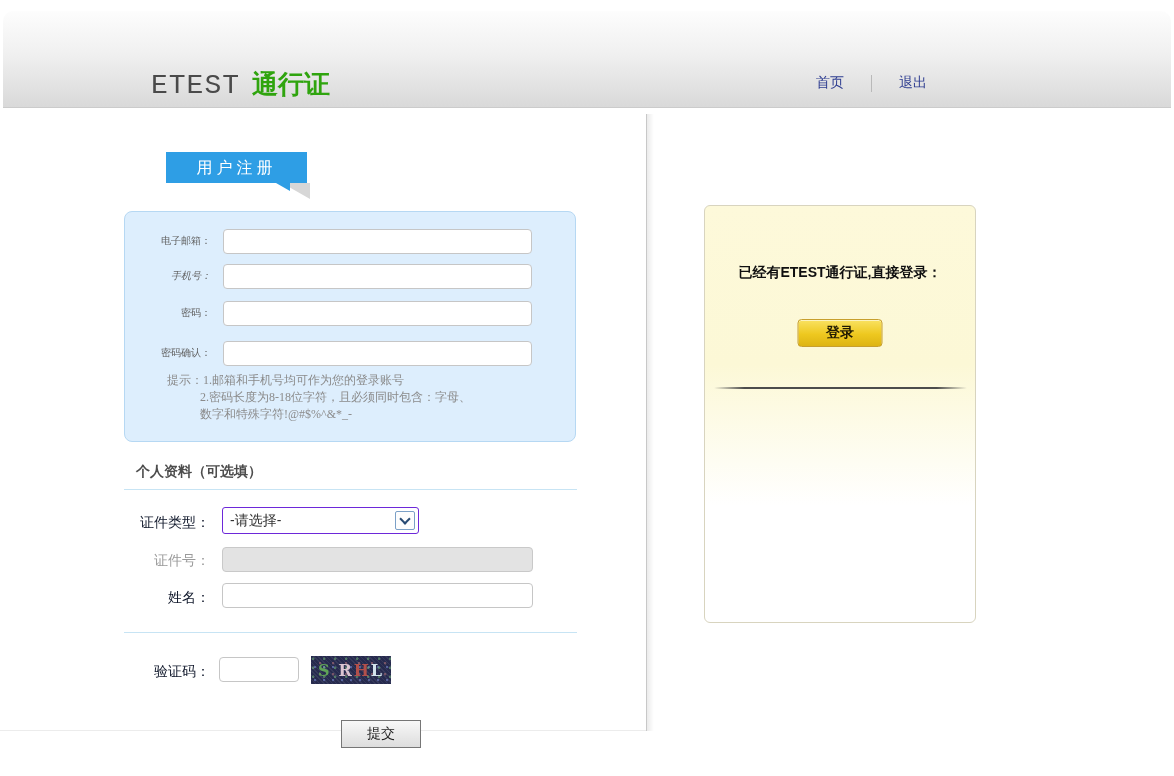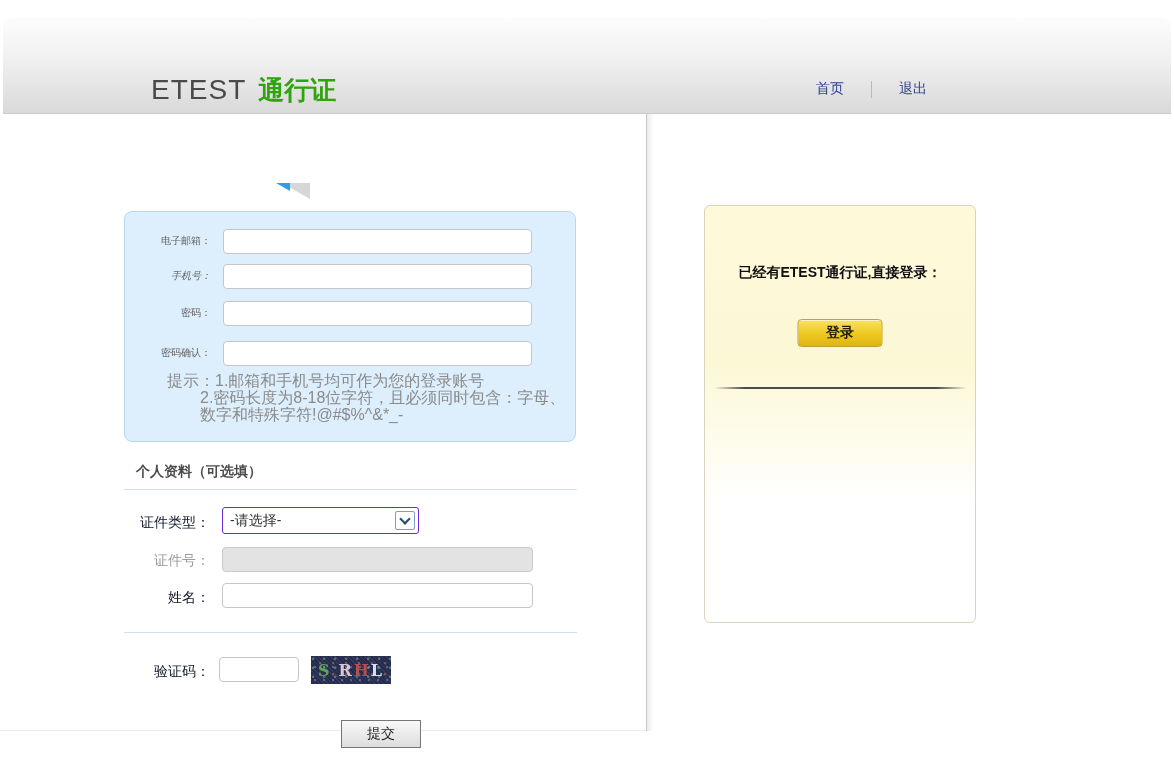--- a/index.html
+++ b/index.html
@@ -1,22 +1,22 @@
 <!DOCTYPE html>
 <html><head>
 <meta charset="utf-8">
 <style>
   html,body{margin:0;padding:0;background:#ffffff;}
   body{font-family:"Liberation Sans","DejaVu Sans",sans-serif;}
   .page{position:relative;width:1174px;height:776px;background:#ffffff;overflow:hidden;}
 
   
-  .header-band{position:absolute;left:3px;right:3px;top:17px;height:96px;
+  .header-band{position:absolute;left:3px;right:3px;top:11px;height:96px;
     background:linear-gradient(180deg,#fdfdfd 0%,#f0f0f0 45%,#d9d9d9 100%);
-    border-radius:10px 10px 0 0;border-bottom:1px solid #cbcbcb;}
+    border-radius:10px 10px 0 0;border-bottom:1px solid #cbcbcb;font-family:Liberation Mono, monospace;}
   .logo{position:absolute;left:148px;top:56px;display:flex;align-items:baseline;}
   .logo-en{font-size:28px;color:#4a4a4a;letter-spacing:1px;}
   .logo-cn{font-size:26px;color:#2fa40e;font-weight:bold;margin-left:12px;}
   .top-nav{position:absolute;left:813px;top:63px;display:flex;align-items:center;}
   .nav-link{font-size:14px;color:#2d3c90;text-decoration:none;cursor:pointer;}
   .nav-sep{width:1px;height:17px;background:#b9b9b9;margin:0 27px;}
 
   
   .v-divider{position:absolute;left:646px;top:114px;width:1px;height:617px;background:#c8c8c8;}
   .v-divider::after{content:'';position:absolute;left:1px;top:0;width:7px;height:100%;
@@ -32,21 +32,21 @@
     border-top:8px solid #2e9ee5;border-left:14px solid transparent;}
 
   
   .blue-panel{position:absolute;left:124px;top:211px;width:452px;height:231px;box-sizing:border-box;
     background:#ddeefd;border:1px solid #b6d8f3;border-radius:8px;}
   .f-label{position:absolute;left:-2px;width:88px;text-align:right;font-size:10px;color:#606060;}
   .lbl-email{top:22px;} .lbl-phone{top:57px;font-style:italic;} .lbl-pwd{top:94px;} .lbl-pwd2{top:134px;}
   .f-input{position:absolute;left:98px;width:309px;height:25px;box-sizing:border-box;
     border:1px solid #c6c6c6;border-radius:4px;background:#ffffff;font-size:14px;padding:0 8px;outline:none;}
   .in-email{top:17px;} .in-phone{top:52px;} .in-pwd{top:89px;} .in-pwd2{top:129px;}
-  .tips{position:absolute;left:42px;top:160px;font-size:16px;color:#8b8b8b;line-height:17px;}
+  .tips{position:absolute;left:42px;top:160px;font-size:12px;color:#8b8b8b;line-height:17px;font-family:Liberation Serif, serif;}
   .tips .indent{padding-left:33px;}
 
   
   .section-heading{position:absolute;left:136px;top:463px;font-size:14px;font-weight:bold;color:#4d4d4d;}
   .hr{position:absolute;left:124px;width:453px;height:1px;background:#c7e4f4;}
   .hr1{top:489px;} .hr2{top:632px;}
   .o-label{position:absolute;left:120px;width:90px;text-align:right;font-size:14px;color:#0f172a;}
   .lbl-idtype{top:514px;} .lbl-idnum{top:552px;color:#9a9a9a;} .lbl-name{top:589px;} .lbl-captcha{top:663px;}
   .select{position:absolute;left:222px;top:507px;width:197px;height:27px;box-sizing:border-box;
     border:1px solid #6d28d9;border-radius:3px;background:#ffffff;cursor:pointer;}
@@ -107,20 +107,23 @@
     <nav class="top-nav">
       <a class="nav-link">首页</a>
       <span class="nav-sep"></span>
       <a class="nav-link">退出</a>
     </nav>
   </div>
 
   <div class="v-divider"></div>
   <div class="bottom-line"></div>
 
+  <div class="reg-tab">
+    <span>用户注册</span>
+  </div>
   <span class="tail-shadow"></span>
   <span class="tail-blue"></span>
 
   <div class="blue-panel">
     <label class="f-label lbl-email">电子邮箱：</label>
     <input class="f-input in-email" type="text" value="" style="">
     <label class="f-label lbl-phone">手机号：</label>
     <input class="f-input in-phone" type="text" value="" style="">
     <label class="f-label lbl-pwd">密码：</label>
     <input class="f-input in-pwd" type="password" value="" style="">

